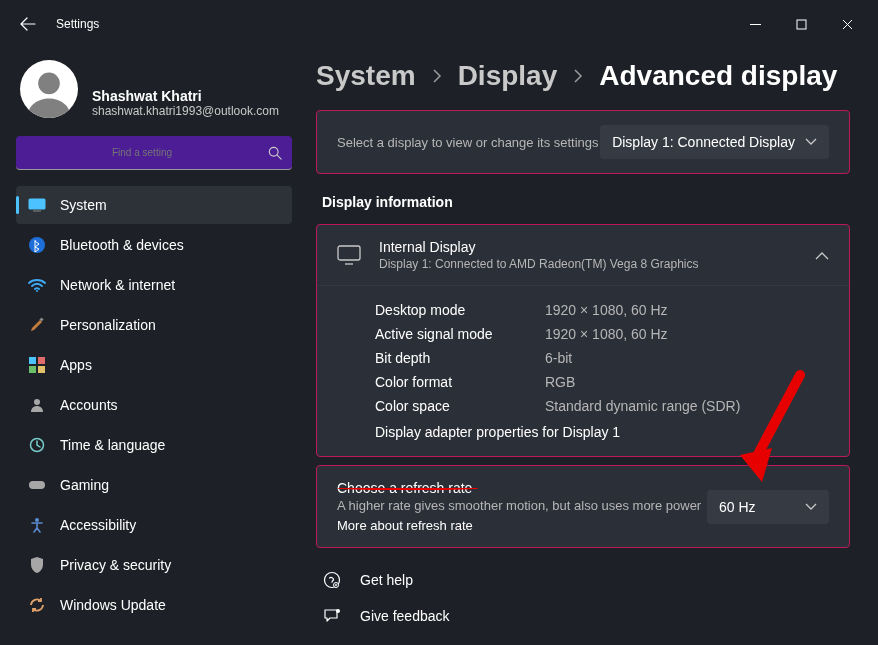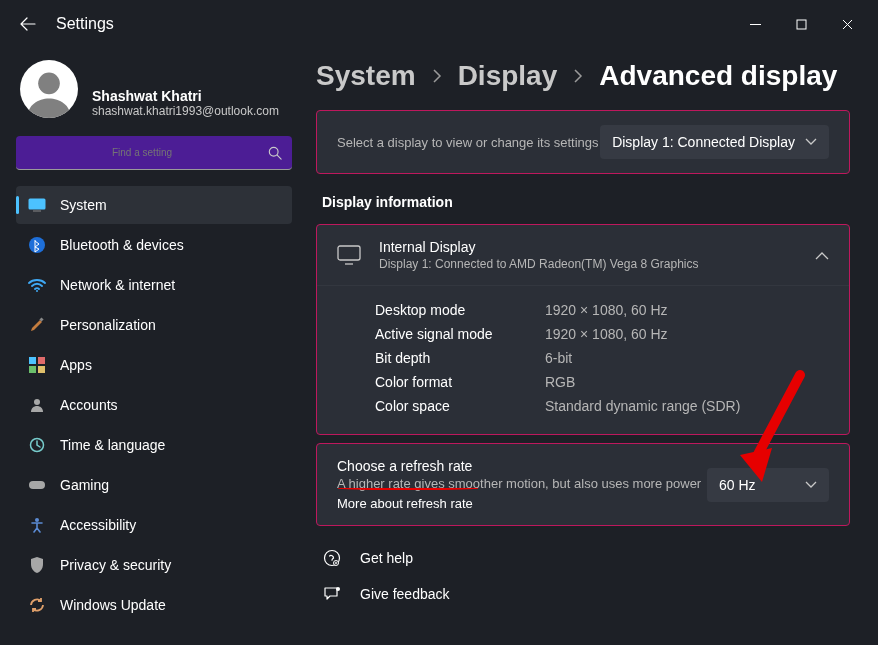--- a/index.html
+++ b/index.html
@@ -18,21 +18,21 @@
     display: flex;
     align-items: center;
     padding: 0 8px 0 16px;
   }
   .titlebar .back {
     width: 24px; height: 24px;
     display: flex; align-items: center; justify-content: center;
     margin-right: 16px;
     color: #fff;
   }
-  .titlebar .title { font-size: 16px; color: #fff; }
+  .titlebar .title { font-size: 12px; color: #fff; }
   .titlebar .spacer { flex: 1; }
   .winbtn {
     width: 46px; height: 32px;
     display: flex; align-items: center; justify-content: center;
     color: #fff;
   }
 
   
   .content { display: flex; height: calc(645px - 48px); }
   .sidebar { width: 300px; padding: 8px 8px 0 16px; }
@@ -377,20 +377,21 @@
           <div class="v">6-bit</div>
         </div>
         <div class="kv-row">
           <div class="k">Color format</div>
           <div class="v">RGB</div>
         </div>
         <div class="kv-row">
           <div class="k">Color space</div>
           <div class="v">Standard dynamic range (SDR)</div>
         </div>
+        <div class="kv-link">Display adapter properties for Display 1</div>
       </div>
     </div>
 
     <div class="panel">
       <div class="panel-row refresh-row">
         <div class="titlewrap">
           <div class="refresh-title">Choose a refresh rate</div>
           <div class="muted">A higher rate gives smoother motion, but also uses more power</div>
           <div class="refresh-link">More about refresh rate</div>
         </div>

